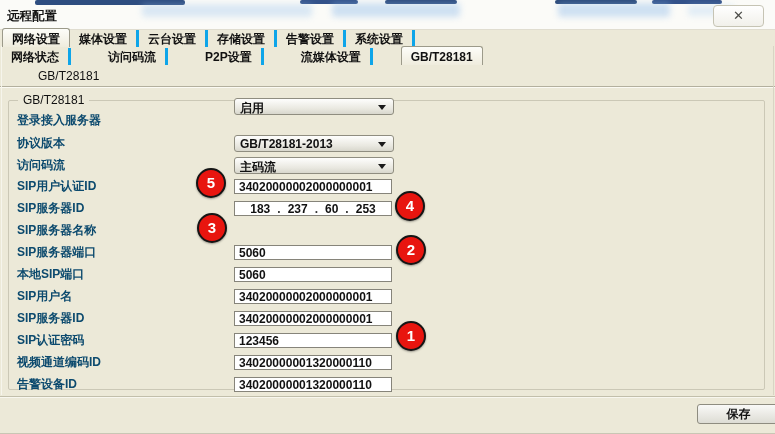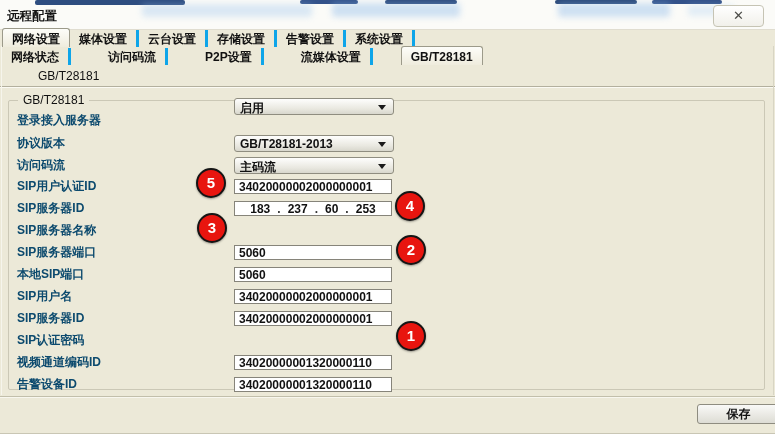--- a/index.html
+++ b/index.html
@@ -140,20 +140,21 @@
   <span class="flabel" style="top:267px">本地SIP端口</span>
   <input class="tinput" style="top: 267px;" readonly="" value="5060">
 
   <span class="flabel" style="top:289px">SIP用户名</span>
   <input class="tinput" style="top: 289px;" readonly="" value="34020000002000000001">
 
   <span class="flabel" style="top:311px">SIP服务器ID</span>
   <input class="tinput" style="top: 311px;" readonly="" value="34020000002000000001">
 
   <span class="flabel" style="top:333px">SIP认证密码</span>
+  <input class="tinput" style="top: 333px;" readonly="" value="123456">
 
   <span class="flabel" style="top:355px">视频通道编码ID</span>
   <input class="tinput" style="top: 355px;" readonly="" value="34020000001320000110">
 
   <span class="flabel" style="top:377px">告警设备ID</span>
   <input class="tinput" style="top: 377px;" readonly="" value="34020000001320000110">
 
   <div class="badge" style="left:196px;top:168px">5</div>
   <div class="badge" style="left:395px;top:191px">4</div>
   <div class="badge" style="left:197px;top:213px">3</div>

